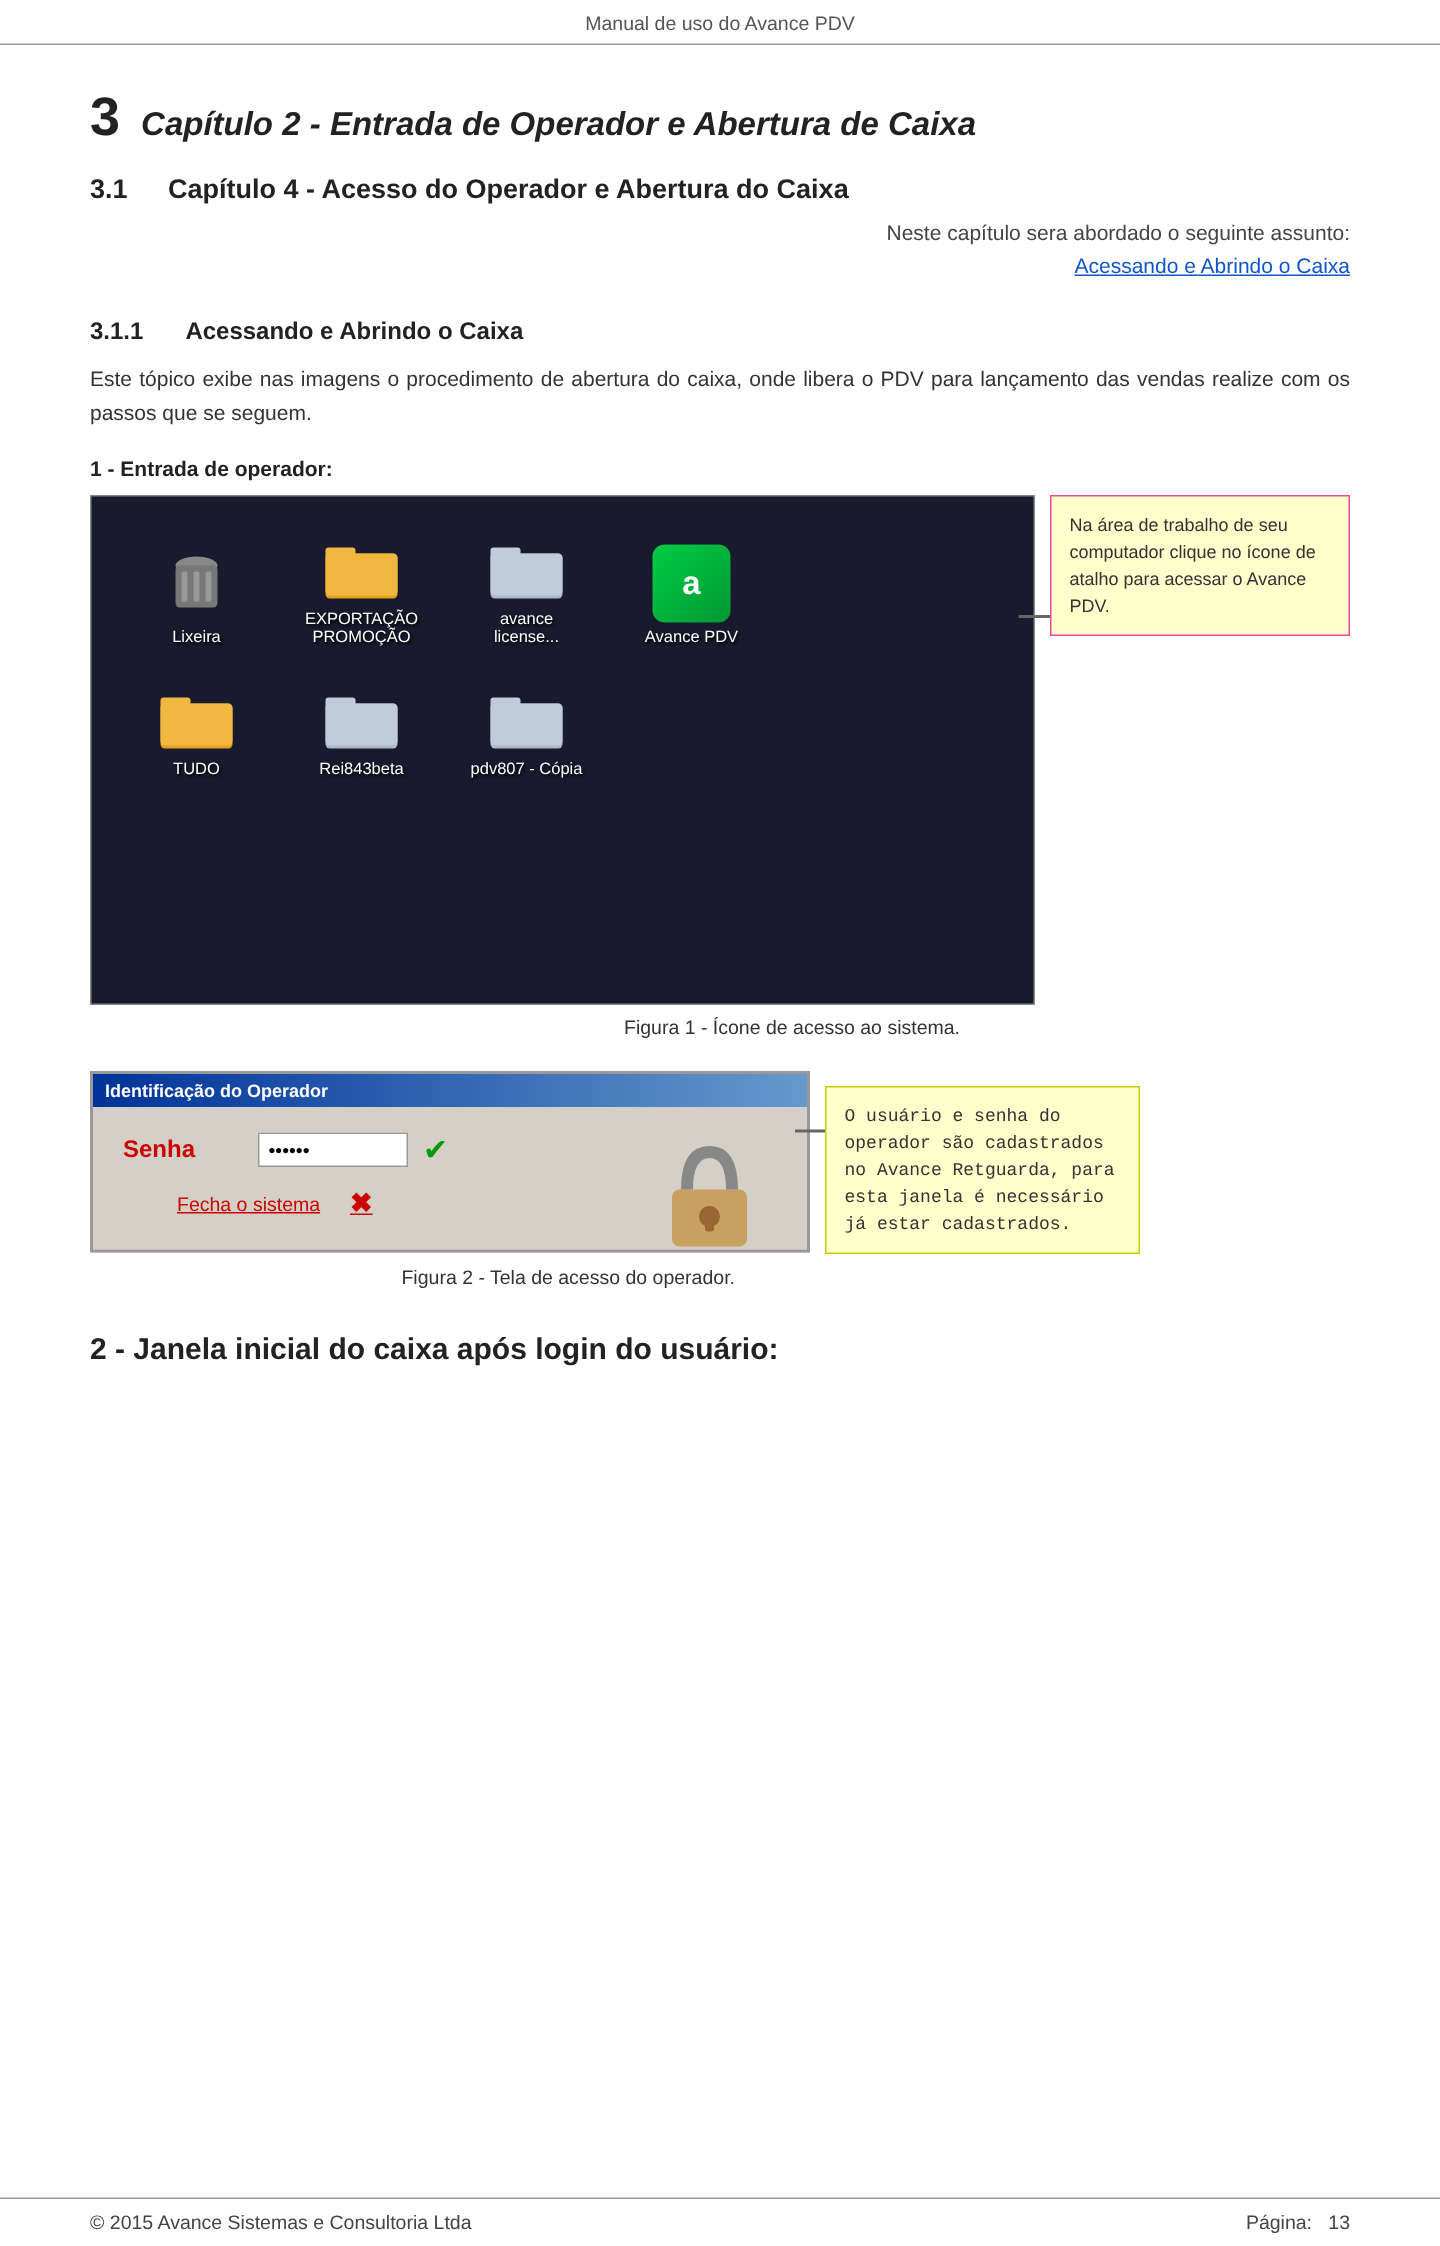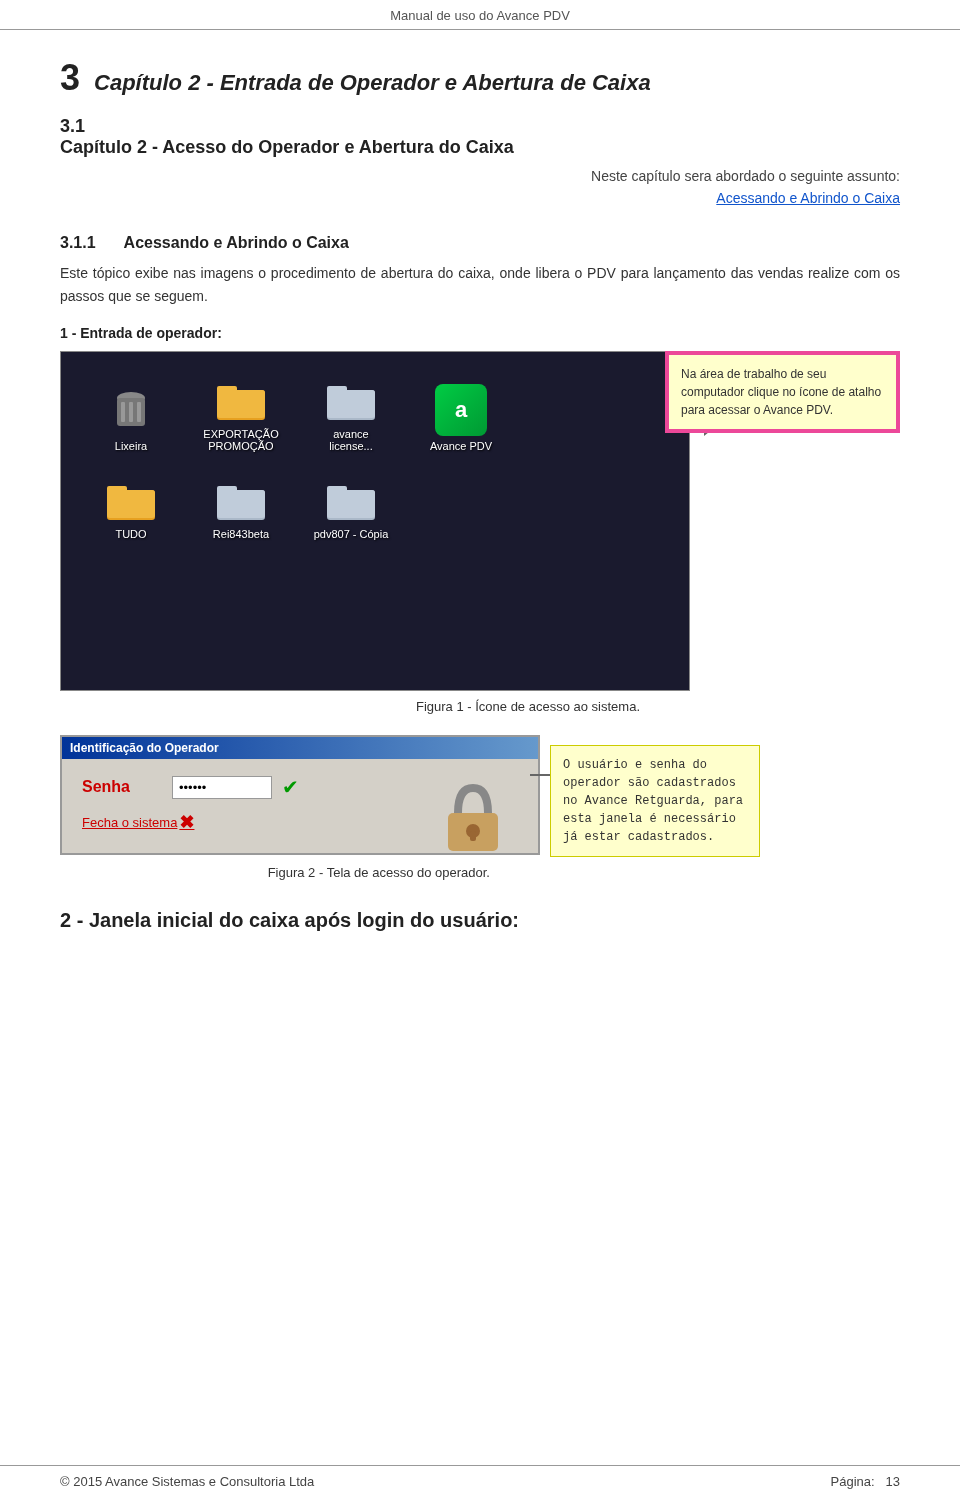--- a/index.html
+++ b/index.html
@@ -174,24 +174,25 @@
     }
 
     .op-check-green {
       color: #009900;
       font-size: 20px;
     }
 
     .fecha-btn {
       display: flex;
       align-items: center;
-      gap: 2px;
+      gap: 20px;
       color: #cc0000;
       font-size: 13px;
       text-decoration: underline;
+      margin-left: 36px;
     }
 
     
     .callout2 {
       position: absolute;
       right: -220px;
       top: 10px;
       width: 210px;
       background: #ffffcc;
       border: 1px solid #cccc00;
@@ -227,23 +228,23 @@
 
     .figure1-wrap {
       position: relative;
       display: inline-block;
     }
 
     .callout1 {
       position: absolute;
       right: -210px;
       top: 0px;
-      width: 235px;
+      width: 200px;
       background: #ffffcc;
-      border: 4px solid #ec4899;
+      border: 1px solid #ec4899;
       padding: 10px 12px;
       font-size: 12px;
       color: #333;
       line-height: 1.5;
     }
 
     .figure2-wrap {
       position: relative;
       display: inline-block;
     }
@@ -284,21 +285,20 @@
       font-size: 22px;
       font-weight: bold;
       line-height: 1.2;
       font-style: italic;
     }
 
     .sec-row {
       display: flex;
       align-items: baseline;
       margin-bottom: 10px;
-      flex-direction: column;
     }
 
     .sec-num {
       font-size: 18px;
       font-weight: bold;
       margin-right: 16px;
       min-width: 36px;
     }
 
     .sec-title-text {
@@ -315,21 +315,21 @@
 
 <div class="content">
 
   <div class="chapter-row">
     <span class="ch-num">3</span>
     <span class="ch-title">Capítulo 2 - Entrada de Operador e Abertura de Caixa</span>
   </div>
 
   <div class="sec-row">
     <span class="sec-num">3.1</span>
-    <span class="sec-title-text">Capítulo 2 - Acesso do Operador e Abertura do Caixa</span>
+    <span class="sec-title-text">Capítulo 4 - Acesso do Operador e Abertura do Caixa</span>
   </div>
 
   <p class="section-intro">Neste capítulo sera abordado o seguinte assunto:</p>
   <p class="section-intro" style="margin-bottom:18px;">
     <span class="link-blue">Acessando e Abrindo o Caixa</span>
   </p>
 
   <div class="subsection-heading-row">
     <span class="h-num">3.1.1</span>
     <span class="h-text">Acessando e Abrindo o Caixa</span>

